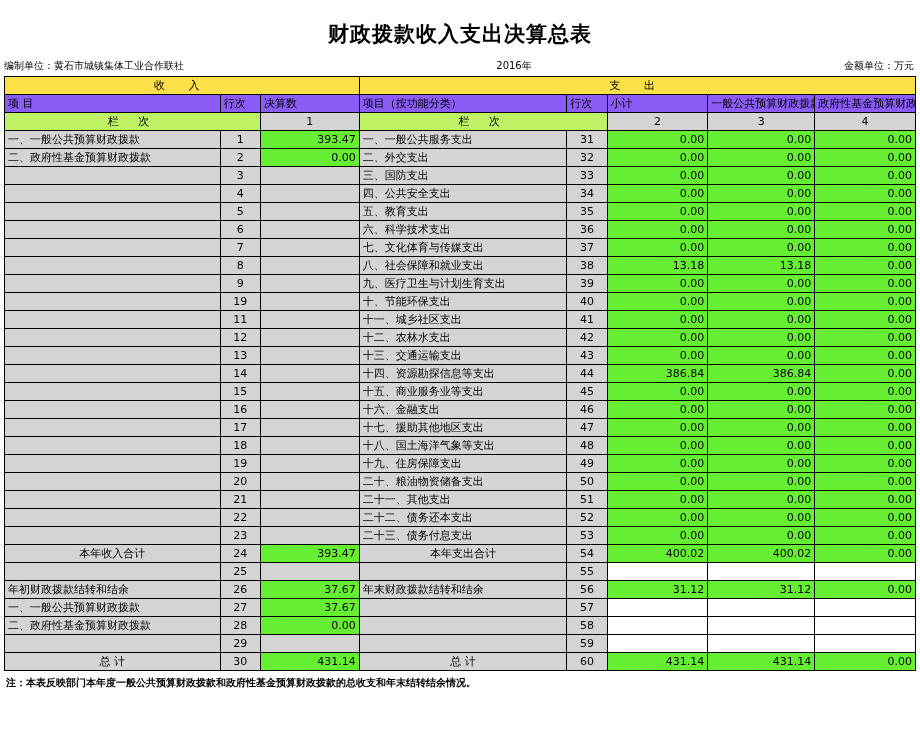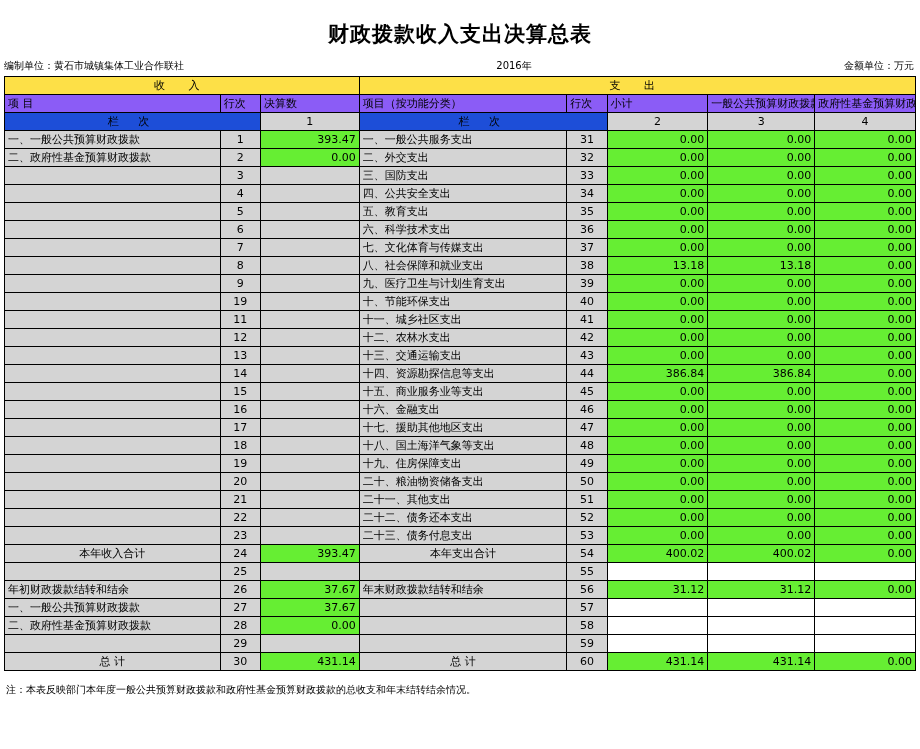--- a/index.html
+++ b/index.html
@@ -74,21 +74,21 @@
     white-space: normal;
     line-height: 13px;
   }
   .section-hdr {
     background: #fde047;
     text-align: center;
     letter-spacing: 10px;
     height: 18px;
   }
   .lane-hdr {
-    background: #1d4ed8;
+    background: #bef264;
     text-align: center;
     letter-spacing: 8px;
     height: 18px;
   }
   .lbl {
     background: #d4d4d4;
     text-align: left;
     padding-left: 4px;
     margin-top: 27px;
   }
@@ -115,23 +115,24 @@
     background: #ffffff;
   }
   .bold {
     font-weight: bold;
   }
   .center {
     text-align: center;
   }
   .footnote {
     font-size: 10px;
-    padding-top: 12px;
+    padding-top: 5px;
     padding-left: 2px;
     line-height: 13px;
+    font-weight: bold;
   }
   .title-row td {
     height: 20px;
   }
 </style>
 </head>
 <body>
 
 <div class="page">
 

